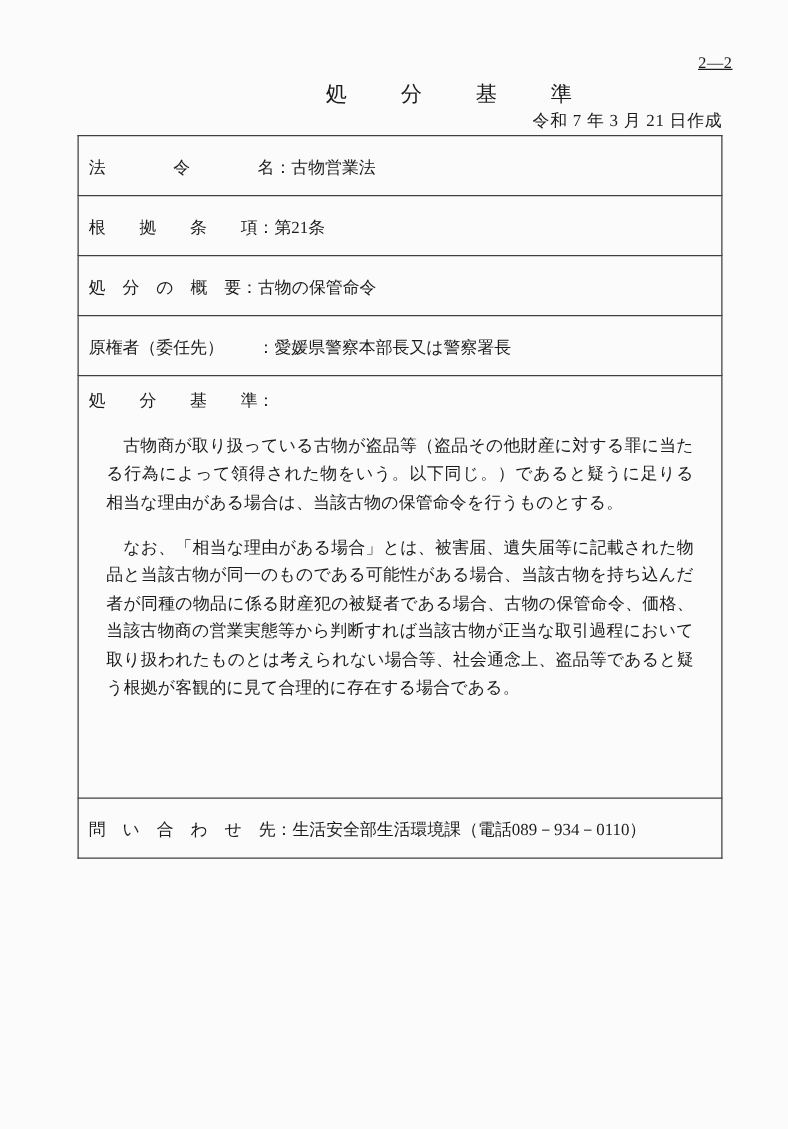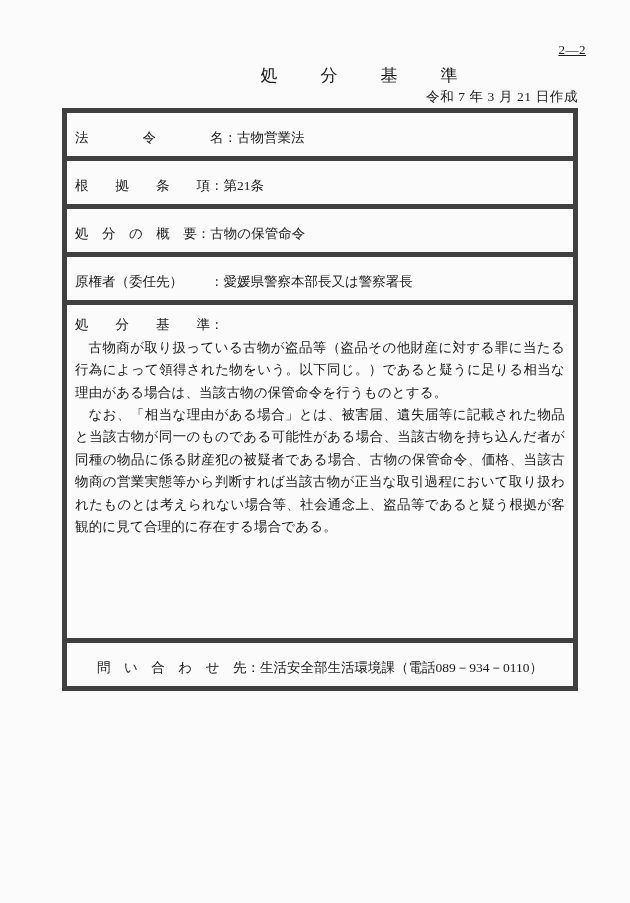--- a/index.html
+++ b/index.html
@@ -60,21 +60,21 @@
   
   .form-table {
     position: absolute;
     left: 62px;
     top: 108px;
     width: 516px;
     border-collapse: collapse;
     table-layout: fixed;
   }
   .form-table td {
-    border: 5px solid #404040;
+    border: 1px solid #404040;
     padding: 0 8px;
     vertical-align: top;
     font-size: 13.5px;
     line-height: 1.62;
   }
 
   .row-label {
     white-space: nowrap;
   }
   .label-key {
@@ -97,32 +97,31 @@
     padding-top: 9px;
   }
   .criteria-heading {
     white-space: nowrap;
     margin-bottom: 1px;
   }
   .criteria-para {
     text-indent: 1em;
     text-align: justify;
     text-justify: inter-ideograph;
-    margin: 0;
+    margin: 14px;
     line-height: 1.66;
     letter-spacing: 0.15px;
   }
 
   
   .r-contact {
     height: 48px;
   }
   .r-contact .cell-inner {
     padding-top: 14px;
-    text-align: center;
   }
 
   
   .r-remarks {
     height: 102px;
   }
   .r-remarks .cell-inner {
     padding-top: 42px;
   }
 </style>

